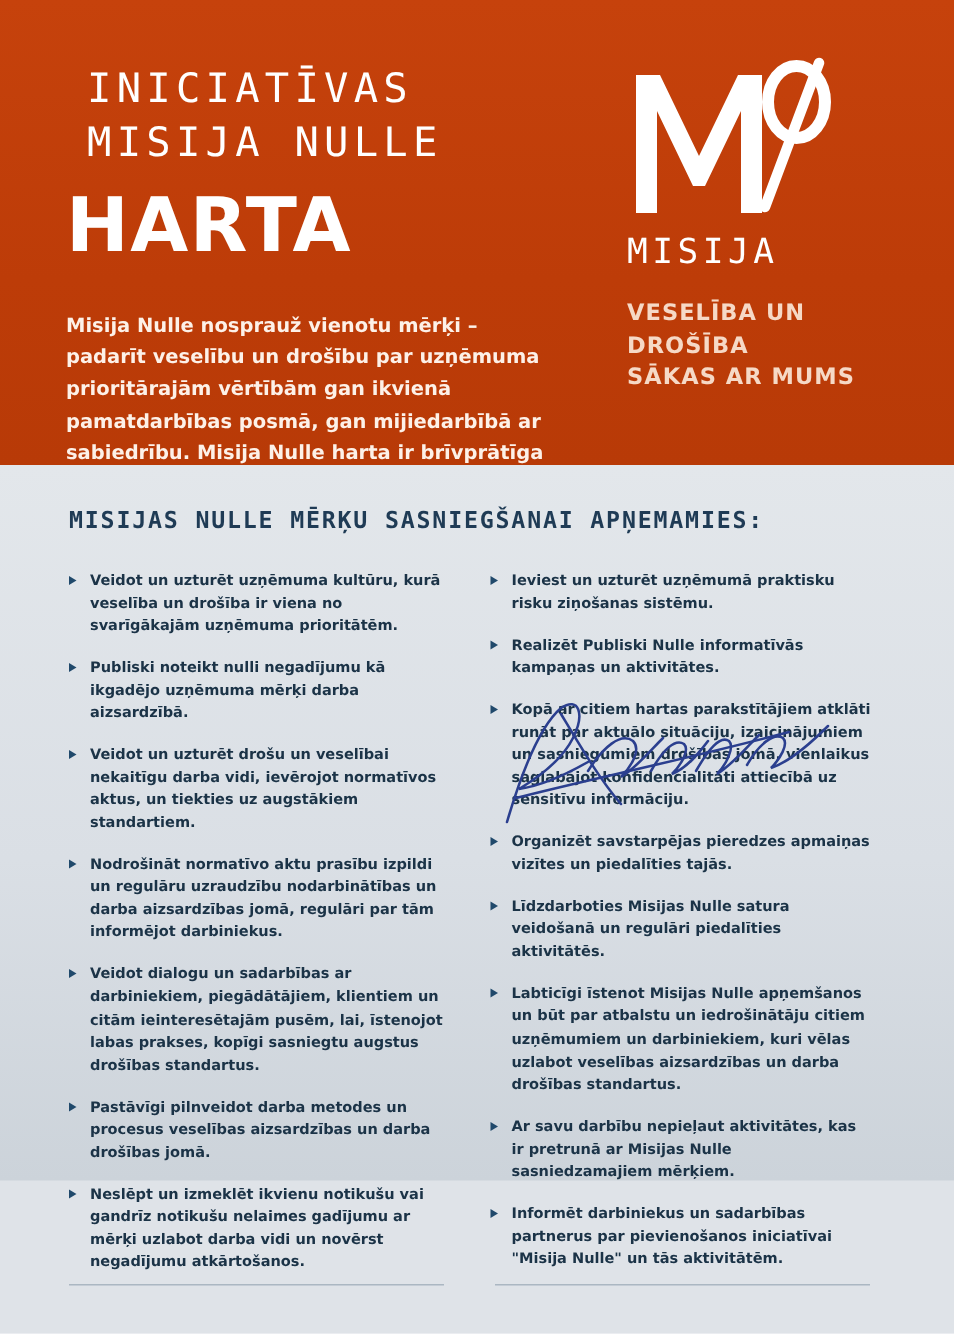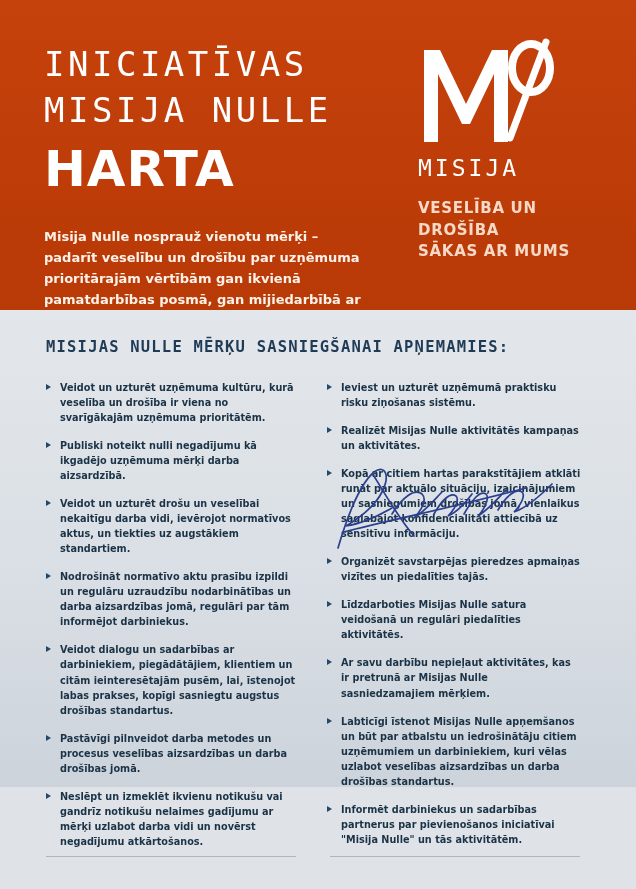--- a/index.html
+++ b/index.html
@@ -35,26 +35,27 @@
     display: flex;
     justify-content: space-between;
     align-items: flex-start;
   }
   .title-block {
     width: 330px;
     padding-top: 8px;
   }
   .t-line1, .t-line2 {
     font-family: "DejaVu Sans Mono", monospace;
-    font-size: 34px;
+    font-size: 27px;
     letter-spacing: 3.5px;
     color: #ffffff;
     font-weight: 400;
     line-height: 1.35;
     white-space: nowrap;
+    margin-left: 14px;
   }
   .t-line3 {
     font-family: "DejaVu Sans", sans-serif;
     font-size: 50px;
     letter-spacing: 1px;
     color: #ffffff;
     font-weight: 700;
     line-height: 1.25;
     margin-top: 4px;
   }
@@ -213,26 +214,26 @@
           <li>Nodrošināt normatīvo aktu prasību izpildi un regulāru uzraudzību nodarbinātības un darba aizsardzības jomā, regulāri par tām informējot darbiniekus.</li>
           <li>Veidot dialogu un sadarbības ar darbiniekiem, piegādātājiem, klientiem un citām ieinteresētajām pusēm, lai, īstenojot labas prakses, kopīgi sasniegtu augstus drošības standartus.</li>
           <li>Pastāvīgi pilnveidot darba metodes un procesus veselības aizsardzības un darba drošības jomā.</li>
           <li>Neslēpt un izmeklēt ikvienu notikušu vai gandrīz notikušu nelaimes gadījumu ar mērķi uzlabot darba vidi un novērst negadījumu atkārtošanos.</li>
         </ul>
       </div>
 
       <div class="col">
         <ul class="items">
           <li>Ieviest un uzturēt uzņēmumā praktisku risku ziņošanas sistēmu.</li>
-          <li>Realizēt Misijas Nulle aktivitātēs kampaņas un aktivitātes.</li>
+          <li>Realizēt Publiski Nulle informatīvās kampaņas un aktivitātes.</li>
           <li>Kopā ar citiem hartas parakstītājiem atklāti runāt par aktuālo situāciju, izaicinājumiem un sasniegumiem drošības jomā, vienlaikus saglabājot konfidencialitāti attiecībā uz sensitīvu informāciju.</li>
           <li>Organizēt savstarpējas pieredzes apmaiņas vizītes un piedalīties tajās.</li>
           <li>Līdzdarboties Misijas Nulle satura veidošanā un regulāri piedalīties aktivitātēs.</li>
+          <li>Labticīgi īstenot Misijas Nulle apņemšanos un būt par atbalstu un iedrošinātāju citiem uzņēmumiem un darbiniekiem, kuri vēlas uzlabot veselības aizsardzības un darba drošības standartus.</li>
           <li>Ar savu darbību nepieļaut aktivitātes, kas ir pretrunā ar Misijas Nulle sasniedzamajiem mērķiem.</li>
-          <li>Labticīgi īstenot Misijas Nulle apņemšanos un būt par atbalstu un iedrošinātāju citiem uzņēmumiem un darbiniekiem, kuri vēlas uzlabot veselības aizsardzības un darba drošības standartus.</li>
           <li>Informēt darbiniekus un sadarbības partnerus par pievienošanos iniciatīvai "Misija Nulle" un tās aktivitātēm.</li>
         </ul>
       </div>
     </div>
   </div>
 
   <div class="signature">
     <svg width="230" height="90" viewBox="0 0 230 90" xmlns="http://www.w3.org/2000/svg">
       <g fill="none" stroke="#2b3f8f" stroke-width="1.7" stroke-linecap="round">
         <path d="M8 86 C 18 52, 30 22, 44 10 C 56 2, 60 14, 52 30 C 44 46, 26 58, 16 64 C 30 62, 48 54, 62 46"></path>

